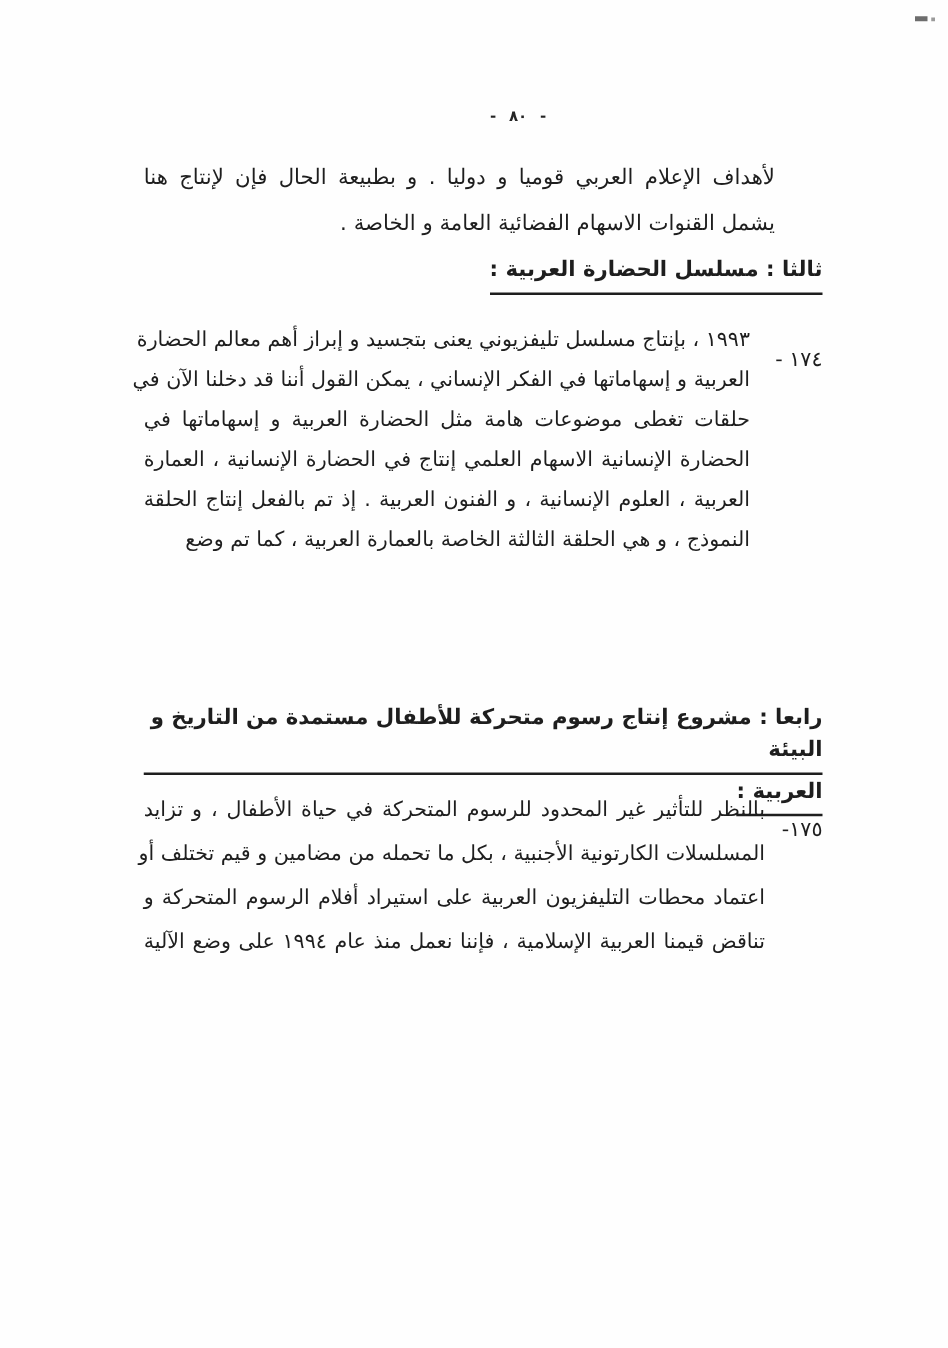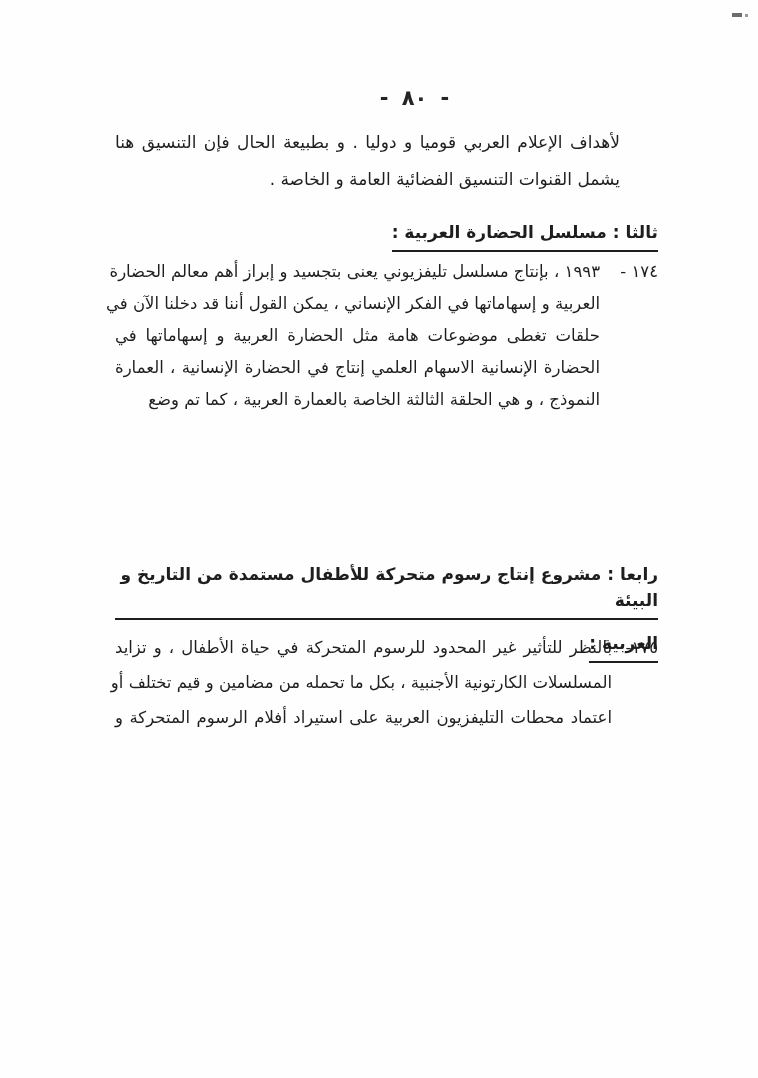--- a/index.html
+++ b/index.html
@@ -20,21 +20,21 @@
   .band {
     position: absolute;
     right: 100px;
     width: 543px;
   }
   
   .page-number {
     top: 86px;
     text-align: center;
     transform: translateX(28px);
-    font-size: 21px;
+    font-size: 12px;
     font-weight: bold;
     word-spacing: 6px;
     color: #242424;
   }
   
   .line {
     white-space: nowrap;
     text-align: justify;
     text-align-last: justify;
     overflow: visible;
@@ -55,33 +55,34 @@
     font-weight: bold;
     font-size: 17px;
     text-align: right;
     line-height: 26px;
   }
   .heading .u {
     display: inline-block;
     border-bottom: 2px solid #1e1e1e;
     padding-bottom: 5px;
   }
-  .heading-three { top: 219px; }
+  .heading-three { top: 203px; }
   .heading-four  { top: 561px; }
-  .heading-four .hline { margin-bottom: 10px; text-align: right; }
+  .heading-four .hline { margin-bottom: 0; text-align: right; }
   
   .item {
     display: flex;
     align-items: flex-start;
     font-size: 16.5px;
   }
   .item .num {
     flex: none;
     text-align: right;
     white-space: nowrap;
+    margin-top: 16px;
   }
   .item .body { flex: 1; min-width: 0; }
   .item-174 { top: 256px; line-height: 32px; }
   .item-174 .num { width: 58px; }
   .item-175 { top: 630px; line-height: 35px; }
   .item-175 .num { width: 46px; }
   
   .artifact {
     position: absolute;
     background: #6d6d6d;
@@ -93,50 +94,52 @@
 <body>
 
 <div class="page">
 
   <div class="artifact a1"></div>
   <div class="artifact a2"></div>
 
   <div class="band page-number">- ٨٠ -</div>
 
   <div class="band intro end-right">
-      <div class="line">لأهداف الإعلام العربي قوميا و دوليا . و بطبيعة الحال فإن التنسيق هنا</div>
-      <div class="line">يشمل القنوات التنسيق الفضائية العامة و الخاصة .</div>
+      <div class="line">لأهداف الإعلام العربي قوميا و دوليا . و بطبيعة الحال فإن لإنتاج هنا</div>
+      <div class="line">يشمل القنوات الاسهام الفضائية العامة و الخاصة .</div>
     </div>
 
   <div class="band heading heading-three">
     <span class="u">ثالثا : مسلسل الحضارة العربية :</span>
   </div>
 
   <div class="band item item-174">
     <div class="num">١٧٤ -</div>
     <div class="body end-right">
         <div class="line">١٩٩٣ ، بإنتاج مسلسل تليفزيوني يعنى بتجسيد و إبراز أهم معالم الحضارة</div>
         <div class="line">العربية و إسهاماتها في الفكر الإنساني ، يمكن القول أننا قد دخلنا الآن في</div>
         <div class="line">حلقات تغطى موضوعات هامة مثل الحضارة العربية و إسهاماتها في</div>
         <div class="line">الحضارة الإنسانية الاسهام العلمي إنتاج في الحضارة الإنسانية ، العمارة</div>
+        <div class="line">العربية ، العلوم الإنسانية ، و الفنون العربية . إذ تم بالفعل إنتاج الحلقة</div>
         <div class="line">النموذج ، و هي الحلقة الثالثة الخاصة بالعمارة العربية ، كما تم وضع</div>
       </div>
   </div>
 
   <div class="band heading heading-four">
     <div class="hline">
       <span class="u">رابعا : مشروع إنتاج رسوم متحركة للأطفال مستمدة من التاريخ و البيئة</span>
     </div>
     <div class="hline">
       <span class="u">العربية :</span>
     </div>
   </div>
 
   <div class="band item item-175">
     <div class="num">١٧٥-</div>
     <div class="body">
         <div class="line">بالنظر للتأثير غير المحدود للرسوم المتحركة في حياة الأطفال ، و تزايد</div>
         <div class="line">المسلسلات الكارتونية الأجنبية ، بكل ما تحمله من مضامين و قيم تختلف أو</div>
         <div class="line">اعتماد محطات التليفزيون العربية على استيراد أفلام الرسوم المتحركة و</div>
+        <div class="line">تناقض قيمنا العربية الإسلامية ، فإننا نعمل منذ عام ١٩٩٤ على وضع الآلية</div>
       </div>
   </div>
 
 </div>
 
 </body></html>

